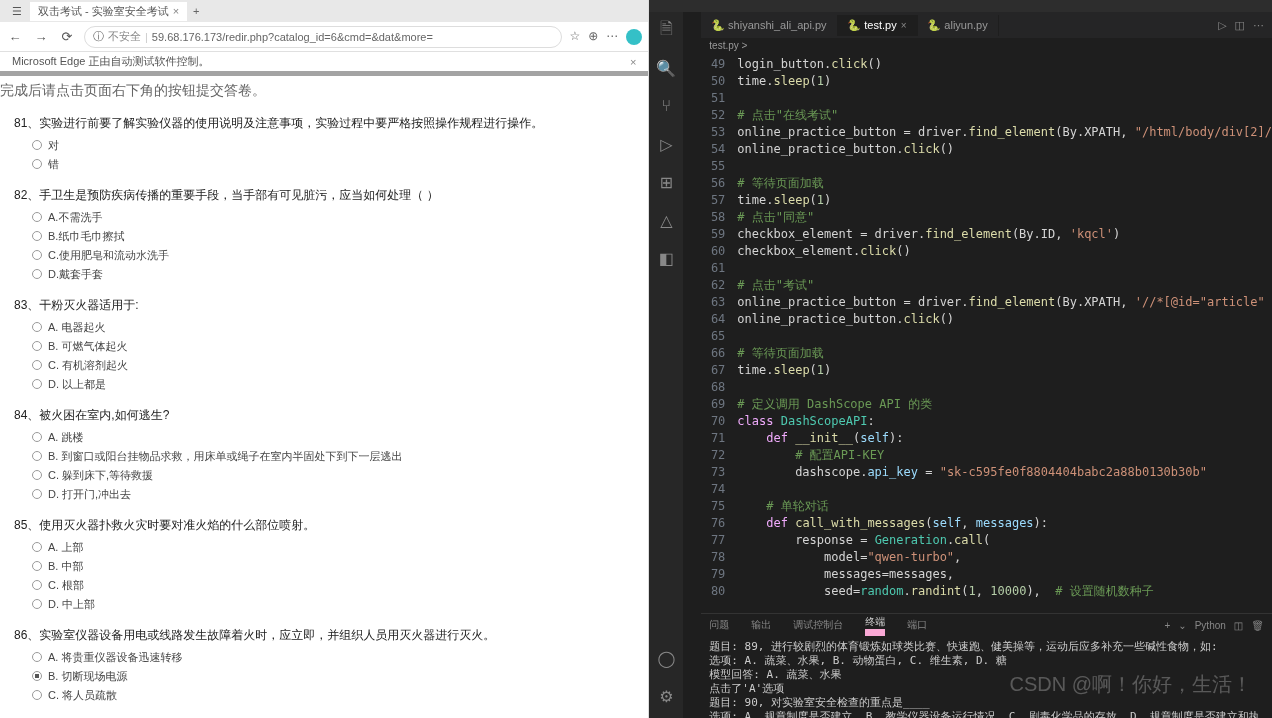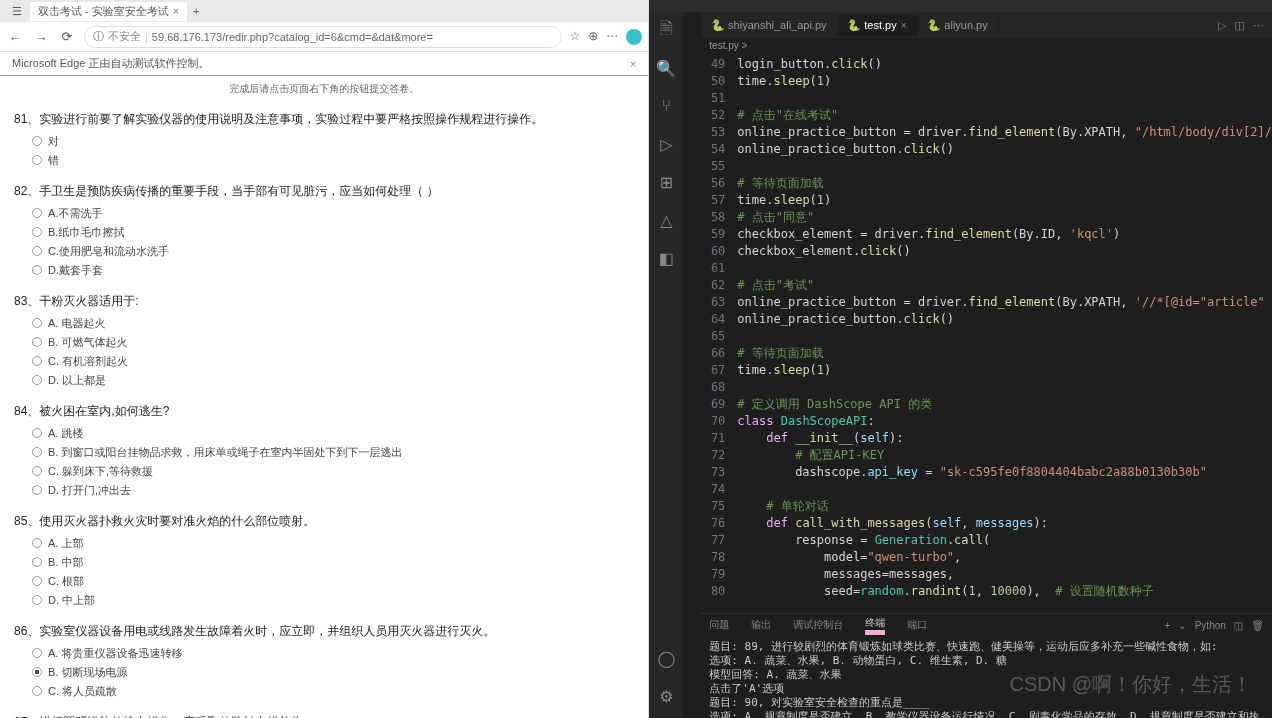--- a/index.html
+++ b/index.html
@@ -8,23 +8,23 @@
 .browser-tabs{height:22px;background:#e8e8e8;display:flex;align-items:center;padding:0 4px;font-size:11px}
 .tab{padding:2px 8px;display:flex;align-items:center;gap:4px;color:#555}
 .tab.active{background:#ffffff}
 .tab-close{color:#888}
 .tab-add{padding:2px 6px;color:#666}
 .addr-bar{height:30px;display:flex;align-items:center;padding:0 6px;gap:8px;border-bottom:1px solid #e0e0e0}
 .nav-btn{width:18px;height:18px;display:flex;align-items:center;justify-content:center;color:#555;font-size:13px}
 .url-box{flex:1;height:22px;border:1px solid #ddd;border-radius:11px;display:flex;align-items:center;padding:0 8px;font-size:11px;color:#666;gap:4px}
 .sec-warn{color:#888}
 .addr-icons{display:flex;gap:8px;color:#666}
-.notice-bar{height:24px;padding:4px 12px;font-size:11px;color:#555;display:flex;align-items:center;justify-content:space-between;border-bottom:1px solid #a3a3a3}
+.notice-bar{height:24px;padding:4px 12px;font-size:11px;color:#555;display:flex;align-items:center;justify-content:space-between;border-bottom:5px solid #a3a3a3}
 .close-x{color:#888;cursor:pointer}
-.sub-notice{text-align:center;font-size:10px;color:#666;padding:6px 16px}
+.sub-notice{font-size:14px;color:#666;padding:6px 0}
 .content{flex:1;overflow-y:auto;padding:8px 14px}
 .q{margin-bottom:14px}
 .q-title{font-size:12px;color:#222;margin-bottom:6px;line-height:1.5}
 .opts{padding-left:18px}
 .opt{display:flex;align-items:flex-start;gap:6px;margin-bottom:4px;font-size:11px;color:#444}
 .radio{width:10px;height:10px;border:1px solid #999;border-radius:50%;margin-top:2px;flex-shrink:0}
 .radio.sel{background:radial-gradient(#555 40%,transparent 45%)}
 .right{flex:1;height:718px;background:#1e1e1e;color:#ccc;display:flex;flex-direction:column;position:relative}
 .vscode-top{height:12px;background:#2d2d2d}
 .activity-bar{position:absolute;left:0;top:12px;bottom:0;width:34px;background:#272727;display:flex;flex-direction:column;align-items:center;padding-top:8px;gap:18px}
@@ -45,21 +45,21 @@
 .tk-fn{color:#dcdcaa}
 .tk-s{color:#ce9178}
 .tk-c{color:#6a9955}
 .tk-cls{color:#4ec9b0}
 .tk-n{color:#b5cea8}
 .tk-p{color:#9cdcfe}
 .tk-id{color:#d4d4d4}
 .terminal{height:105px;background:#1e1e1e;border-top:1px solid #333;display:flex;flex-direction:column}
 .term-tabs{height:22px;display:flex;align-items:center;font-size:10px;color:#888;padding:0 8px;gap:22px}
 .term-tab{color:#888}
-.term-tab.active{color:#ccc;border-bottom:5px solid #f9a8d4}
+.term-tab.active{color:#ccc;border-bottom:7px solid #f9a8d4}
 .term-actions{margin-left:auto;display:flex;gap:8px;align-items:center}
 .term-body{flex:1;padding:4px 8px;font-family:Consolas,monospace;font-size:11px;line-height:14px;color:#ccc;overflow:hidden}
 .watermark{position:absolute;bottom:20px;right:20px;font-size:20px;color:rgba(200,200,200,0.35);font-weight:400;pointer-events:none}
 </style>
 </head>
 <body>
 
 <div class="left">
   <div class="browser-tabs">
     <div class="tab">

